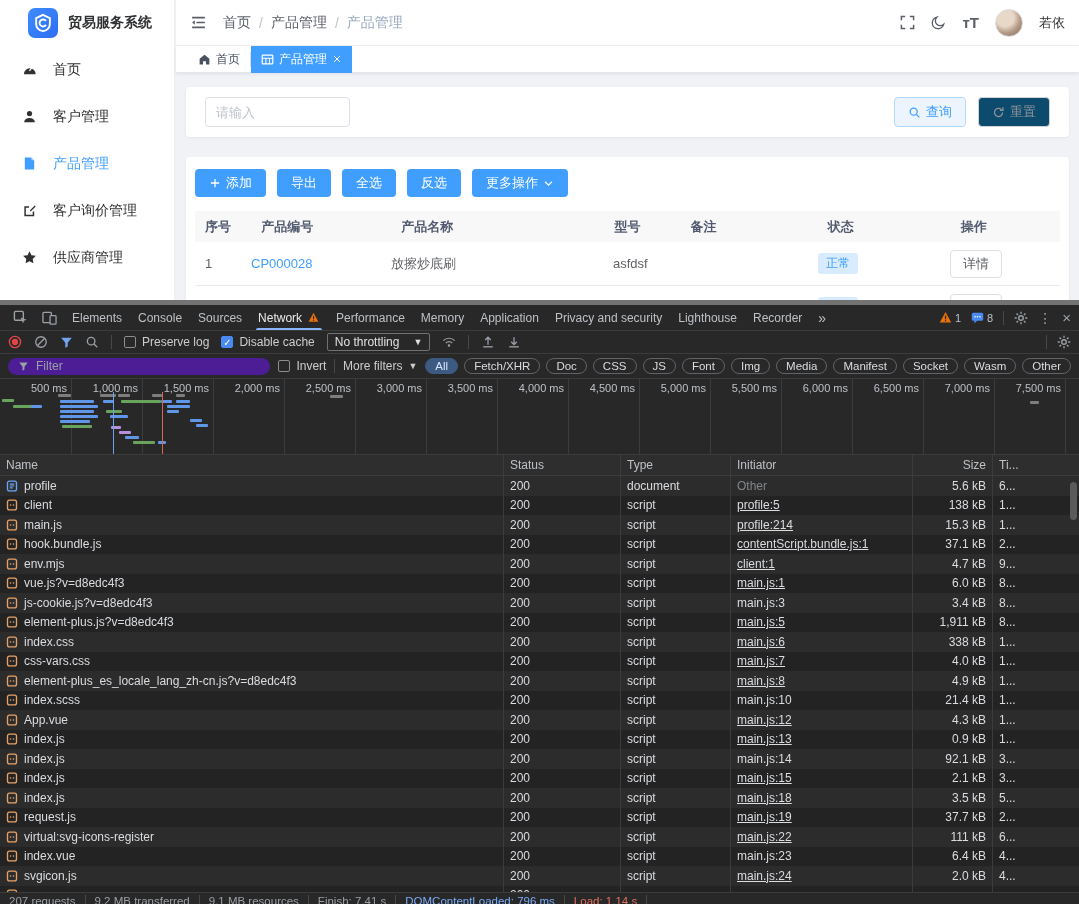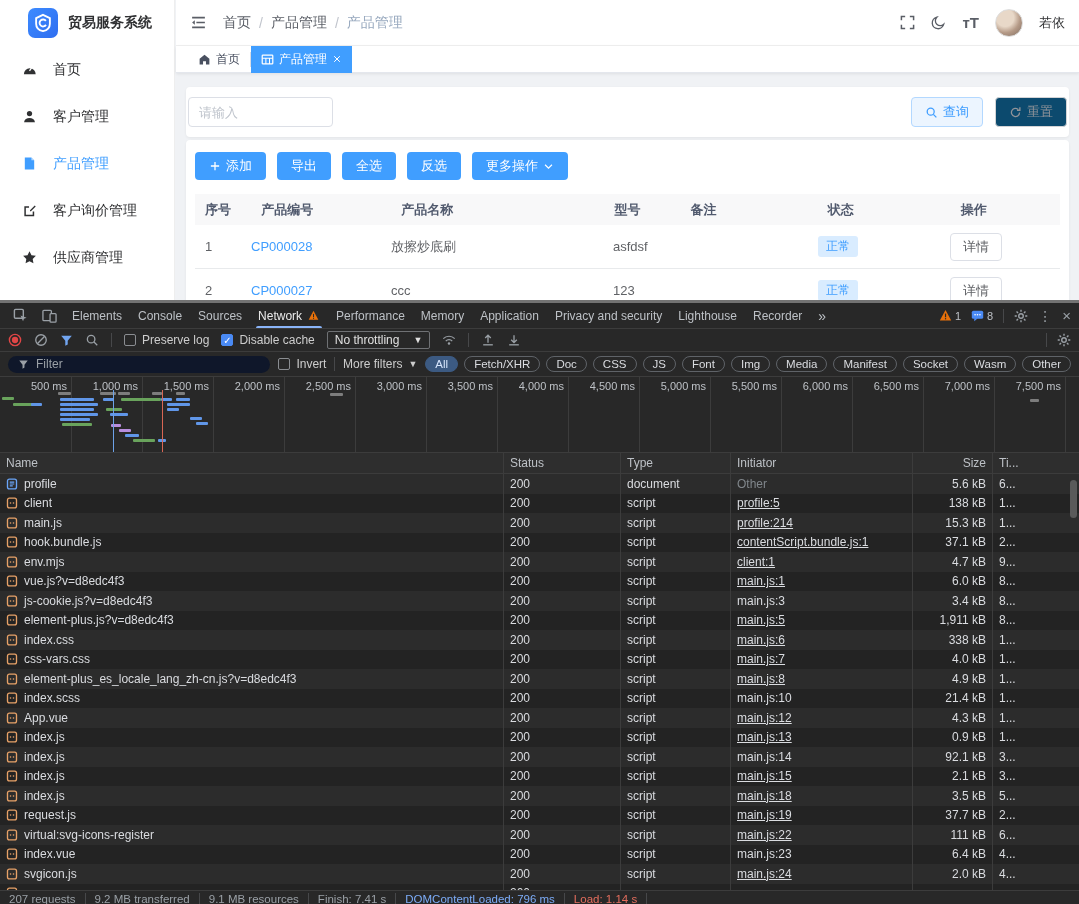--- a/index.html
+++ b/index.html
@@ -26,21 +26,21 @@
   .avatar { width:28px; height:28px; border-radius:50%; background:radial-gradient(circle at 35% 30%, #e8d8c8 0 35%, #b59a87 60%, #7c6a5e); border:1px solid #ddd; }
   .user-name { font-size:13px; color:#303133; }
 
   .tabs-row { height:27px; background:#fff; border-bottom:1px solid #e4e7ed; box-shadow:0 1px 3px rgba(0,0,0,.08); display:flex; align-items:center; padding-left:12px; gap:0; }
   .tag-view { display:flex; align-items:center; gap:5px; height:27px; padding:0 10px; font-size:12px; color:#495060; cursor:pointer; }
   .tag-view.active { background:#409eff; color:#fff; }
   .tab-divider { width:1px; height:15px; background:#d8dce5; }
 
   .content { padding:14px 10px 0 10px; }
   .card { background:#fff; border-radius:4px; box-shadow:0 1px 3px rgba(0,0,0,.06); }
-  .search-card { height:50px; display:flex; align-items:center; padding:0 2px; margin-bottom:3px; }
+  .search-card { height:50px; display:flex; align-items:center; padding:0 19px; margin-bottom:20px; }
   .search-input { width:145px; height:30px; border:1px solid #dcdfe6; border-radius:4px; padding:0 10px; font-size:13px; color:#606266; outline:none; background:#fff; }
   .search-input::placeholder { color:#bfc4cc; }
   .search-actions { margin-left:auto; display:flex; gap:12px; }
   .btn { display:inline-flex; align-items:center; gap:5px; height:30px; padding:0 13px; border-radius:4px; font-size:13px; cursor:pointer; border:1px solid transparent; white-space:nowrap; }
   .btn-query { background:#ecf5ff; border-color:#b3d8ff; color:#409eff; }
   .btn-reset { background:#0c4a6e; border-color:#d3d4d6; color:#909399; }
   .table-card { padding:12px 9px 0 9px; min-height:160px; }
   .action-row { display:flex; gap:11px; margin-bottom:14px; }
   .btn-primary { background:#409eff; color:#fff; height:28px; }
 
@@ -48,39 +48,39 @@
   .p-row { display:flex; align-items:center; }
   .p-head { background:#f8f8f9; color:#515a6e; height:31px; font-weight:bold;gap:13px; }
   .p-body-row { height:44px; color:#606266; border-bottom:1px solid #e8eaec; }
   .pc { padding:0 10px; overflow:hidden; white-space:nowrap; }
   .pc1{width:46px;} .pc2{width:140px;} .pc3{width:222px;} .pc4{width:68px;} .pc5{width:137px;} .pc6{width:132px;} .pc7{width:120px;}
   .p-link { color:#409eff; cursor:pointer; }
   .p-tag { display:inline-block; background:#d9ecff; color:#409eff; font-size:12px; padding:2px 8px; border-radius:3px; }
   .btn-detail { background:#fff; border:1px solid #dcdfe6; color:#606266; height:28px; padding:0 12px; }
 
   
-  .devtools { position:absolute; top:300px; left:0; width:1079px; height:604px; background:#282828; color:#cdcdcd; font-size:12px; border-top:3px solid #737373; }
+  .devtools { position:absolute; top:300px; left:0; width:1079px; height:604px; background:#282828; color:#cdcdcd; font-size:12px; border-top:5px solid #737373; }
   .dt-icon { display:inline-flex; align-items:center; justify-content:center; color:#9aa0a6; cursor:pointer; }
   .dt-tabbar { height:26px; display:flex; align-items:stretch; border-bottom:1px solid #3c3c3c; padding-left:6px; }
   .dt-tab { display:flex; align-items:center; gap:5px; padding:0 8px; color:#bdc1c6; cursor:pointer; position:relative; white-space:nowrap; }
   .dt-tab.active { color:#eaeaea; }
   .dt-tab.active::after { content:""; position:absolute; left:6px; right:6px; bottom:0; height:2px; background:#8ab4f8; border-radius:2px 2px 0 0; }
   .dt-tabbar-right { margin-left:auto; display:flex; align-items:center; gap:10px; padding-right:8px; }
   .count-badge { display:flex; align-items:center; gap:3px; color:#bdc1c6; font-size:11px; }
   .vsep { width:1px; height:14px; background:#47484a; }
 
   .dt-toolbar { height:23px; display:flex; align-items:center; gap:12px; padding:0 8px; border-bottom:1px solid #3c3c3c; }
   .dt-check-row { display:flex; align-items:center; gap:6px; color:#cdcdcd; cursor:pointer; white-space:nowrap; }
   .cbox { width:12px; height:12px; border:1px solid #8a8d91; border-radius:2px; background:transparent; display:flex; align-items:center; justify-content:center; font-size:10px; color:#fff; }
   .cbox.checked { background:#4a8af4; border-color:#4a8af4; }
   .dt-select { display:flex; align-items:center; gap:14px; border:1px solid #6f7174; border-radius:2px; padding:1px 7px; color:#e0e0e0; cursor:pointer; white-space:nowrap; }
   .dt-toolbar .right { margin-left:auto; display:flex; align-items:center; gap:10px; }
 
   .dt-filterbar { height:25px; display:flex; align-items:center; gap:8px; padding:0 8px; border-bottom:1px solid #3c3c3c; overflow:hidden; }
-  .filter-pill { display:flex; gap:6px; background:#0f172a; border-radius:11px; height:17px; width:390px; padding:0 9px; color:#9aa0a6; }
+  .filter-pill { display:flex; gap:6px; background:#4c1d95; border-radius:11px; height:17px; width:390px; padding:0 9px; color:#9aa0a6; }
   .filter-pill input { background:transparent; border:none; outline:none; color:#e8eaed; font-size:12px; width:100%; }
   .filter-pill input::placeholder { color:#9aa0a6; }
   .chip { border:1px solid #5f6368; border-radius:10px; padding:1px 9px; color:#dadce0; cursor:pointer; white-space:nowrap; font-size:11.5px; }
   .chip.sel { background:#3c5a82; border-color:#3c5a82; color:#d7e5fd; }
   .chips { display:flex; gap:6px; align-items:center; }
 
   .dt-timeline { position:relative; height:76px; border-bottom:1px solid #3c3c3c; overflow:hidden; background:#282828; }
   .gridline { position:absolute; top:0; bottom:0; width:1px; background:#3c3c3c; }
   .tick-label { position:absolute; top:3px; font-size:11px; color:#bdc1c6; transform:translateX(-100%); padding-right:4px; white-space:nowrap; }
   .wbar { position:absolute; height:3px; border-radius:1px; }

